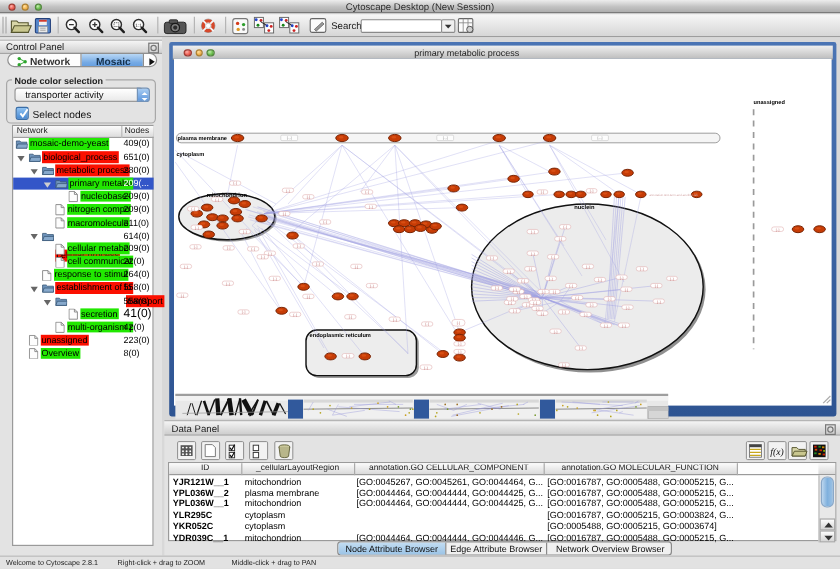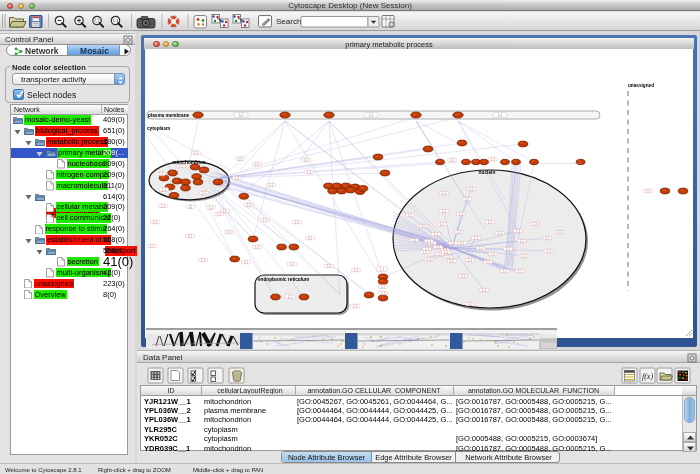--- a/index.html
+++ b/index.html
@@ -241,21 +241,21 @@
       <path d="M0.5 7.5 L0.5 1.5 L3.5 1.5 L4.5 2.5 L9.5 2.5 L9.5 7.5 Z" fill="#6f94bc" stroke="#3c5a7a" stroke-width="0.7"></path>
       <path d="M0.5 7.5 L1.8 4 L10 4 L9.5 7.5 Z" fill="#87a9cc" stroke="#3c5a7a" stroke-width="0.7"></path>
     </svg>
     <div class="abs" style="left:46px;top:141.0px;font-size:7.5px;color:#000;background:#fb1000;line-height:9.5px;padding:0 1px;white-space:nowrap;max-width:54.0px;overflow:hidden;margin-left:48px;">transport</div>
     <div class="abs" style="left:92px;top:141.0px;font-size:7.5px;line-height:9.5px;color:#000;">558(0)</div>
     <svg class="abs" style="left:46px;top:152.1px;" width="8" height="9.5" viewBox="0 0 8 9.5">
       <path d="M0.5 0.5 L5 0.5 L7.5 3 L7.5 9 L0.5 9 Z" fill="#fdfdfd" stroke="#8a8a8a" stroke-width="0.8"></path>
       <path d="M5 0.5 L5 3 L7.5 3" fill="none" stroke="#8a8a8a" stroke-width="0.8"></path>
     </svg>
     <div class="abs" style="left:55.5px;top:151.8px;font-size:7.5px;color:#000;background:#21e800;line-height:9.5px;padding:0 1px;white-space:nowrap;max-width:44.5px;overflow:hidden;">secretion</div>
-    <div class="abs" style="left:92px;top:151.8px;font-size:13px;line-height:9.5px;color:#000;">41(0)</div>
+    <div class="abs" style="left:92px;top:151.8px;font-size:10px;line-height:9.5px;color:#000;">41(0)</div>
     <svg class="abs" style="left:35px;top:163.0px;" width="8" height="9.5" viewBox="0 0 8 9.5">
       <path d="M0.5 0.5 L5 0.5 L7.5 3 L7.5 9 L0.5 9 Z" fill="#fdfdfd" stroke="#8a8a8a" stroke-width="0.8"></path>
       <path d="M5 0.5 L5 3 L7.5 3" fill="none" stroke="#8a8a8a" stroke-width="0.8"></path>
     </svg>
     <div class="abs" style="left:44.5px;top:162.7px;font-size:7.5px;color:#000;background:#21e800;line-height:9.5px;padding:0 1px;white-space:nowrap;max-width:55.5px;overflow:hidden;">multi-organism pro</div>
     <div class="abs" style="left:92px;top:162.7px;font-size:7.5px;line-height:9.5px;color:#000;">42(0)</div>
     <svg class="abs" style="left:13px;top:173.9px;" width="8" height="9.5" viewBox="0 0 8 9.5">
       <path d="M0.5 0.5 L5 0.5 L7.5 3 L7.5 9 L0.5 9 Z" fill="#fdfdfd" stroke="#8a8a8a" stroke-width="0.8"></path>
       <path d="M5 0.5 L5 3 L7.5 3" fill="none" stroke="#8a8a8a" stroke-width="0.8"></path>
     </svg>
@@ -866,42 +866,44 @@
     <div class="abs" style="left:3px;top:19.9px;font-size:7.5px;font-weight:bold;color:#000;white-space:nowrap;">YPL036W__2</div>
     <div class="abs" style="left:63px;top:19.9px;font-size:7.5px;color:#000;white-space:nowrap;">plasma membrane</div>
     <div class="abs" style="left:156px;top:19.9px;font-size:7.5px;color:#000;white-space:nowrap;">[GO:0044464, GO:0044444, GO:0044425, G...</div>
     <div class="abs" style="left:315px;top:19.9px;font-size:7.5px;color:#000;white-space:nowrap;">[GO:0016787, GO:0005488, GO:0005215, G...</div>
     <div class="abs" style="left:3px;top:29.3px;font-size:7.5px;font-weight:bold;color:#000;white-space:nowrap;">YPL036W__1</div>
     <div class="abs" style="left:63px;top:29.3px;font-size:7.5px;color:#000;white-space:nowrap;">mitochondrion</div>
     <div class="abs" style="left:156px;top:29.3px;font-size:7.5px;color:#000;white-space:nowrap;">[GO:0044464, GO:0044444, GO:0044425, G...</div>
     <div class="abs" style="left:315px;top:29.3px;font-size:7.5px;color:#000;white-space:nowrap;">[GO:0016787, GO:0005488, GO:0005215, G...</div>
     <div class="abs" style="left:3px;top:38.7px;font-size:7.5px;font-weight:bold;color:#000;white-space:nowrap;">YLR295C</div>
     <div class="abs" style="left:63px;top:38.7px;font-size:7.5px;color:#000;white-space:nowrap;">cytoplasm</div>
+    <div class="abs" style="left:315px;top:38.7px;font-size:7.5px;color:#000;white-space:nowrap;">[GO:0016787, GO:0005215, GO:0003824, G...</div>
     <div class="abs" style="left:3px;top:48.1px;font-size:7.5px;font-weight:bold;color:#000;white-space:nowrap;">YKR052C</div>
     <div class="abs" style="left:63px;top:48.1px;font-size:7.5px;color:#000;white-space:nowrap;">cytoplasm</div>
     <div class="abs" style="left:315px;top:48.1px;font-size:7.5px;color:#000;white-space:nowrap;">[GO:0005488, GO:0005215, GO:0003674]</div>
     <div class="abs" style="left:3px;top:57.5px;font-size:7.5px;font-weight:bold;color:#000;white-space:nowrap;">YDR039C__1</div>
     <div class="abs" style="left:63px;top:57.5px;font-size:7.5px;color:#000;white-space:nowrap;">mitochondrion</div>
+    <div class="abs" style="left:156px;top:57.5px;font-size:7.5px;color:#000;white-space:nowrap;">[GO:0044464, GO:0044444, GO:0044446, G...</div>
     <div class="abs" style="left:315px;top:57.5px;font-size:7.5px;color:#000;white-space:nowrap;">[GO:0016787, GO:0005488, GO:0005215, G...</div>
     <div class="abs" style="left:541px;top:9.5px;width:14px;height:56px;background:#e8e8e8;border-left:1px solid #bbb;">
       <div class="abs" style="left:1px;top:1px;width:11px;height:26px;background:linear-gradient(90deg,#bcd6ee,#7fb0dd 50%,#9cc2e4);border:1px solid #8aa8c8;border-radius:5px;"></div>
       <div class="abs" style="left:0;top:36px;width:13px;height:10px;background:linear-gradient(#fdfdfd,#d5d5d5);border:1px solid #aaa;">
         <svg width="11" height="8" viewBox="0 0 11 8" style="position:absolute;left:1px;top:1px;">
           <path d="M2 5.5 L5.5 1.5 L9 5.5 Z" fill="#333"></path>
         </svg>
       </div>
       <div class="abs" style="left:0;top:46px;width:13px;height:10px;background:linear-gradient(#fdfdfd,#d5d5d5);border:1px solid #aaa;">
         <svg width="11" height="8" viewBox="0 0 11 8" style="position:absolute;left:1px;top:2px;">
           <path d="M2 1.5 L5.5 5.5 L9 1.5 Z" fill="#333"></path>
         </svg>
       </div>
     </div>
   </div>
 <div class="abs" style="left:281px;top:451px;width:279px;height:11.5px;border:1px solid #8a8a8a;border-radius:3px;background:#f0f0f0;overflow:hidden;">
  <div class="abs" style="left:0;top:0;width:90px;height:11.5px;background:linear-gradient(#c3ddf2,#94bfe4);border-right:1px solid #8a8a8a;text-align:center;font-size:7.5px;color:#111;padding-top:1px;">Node Attribute Browser</div>
  <div class="abs" style="left:90px;top:0;width:84px;height:11.5px;border-right:1px solid #8a8a8a;text-align:center;font-size:7.5px;color:#111;padding-top:1px;">Edge Attribute Browser</div>
- <div class="abs" style="left:174px;top:0;width:105px;height:11.5px;text-align:center;font-size:7.5px;color:#111;padding-top:1px;">Network Attribute Browser</div>
+ <div class="abs" style="left:174px;top:0;width:105px;height:11.5px;text-align:center;font-size:7.5px;color:#111;padding-top:1px;">Network Overview Browser</div>
 </div>
 
 <div class="abs" style="left:0;top:463px;width:700px;height:11px;background:#e2e2e2;border-top:1px solid #bcbcbc;">
  <div class="abs" style="left:5px;top:2.5px;font-size:6px;color:#222;">Welcome to Cytoscape 2.8.1</div>
  <div class="abs" style="left:98px;top:2.5px;font-size:6px;color:#222;">Right-click + drag to ZOOM</div>
  <div class="abs" style="left:193px;top:2.5px;font-size:6px;color:#222;">Middle-click + drag to PAN</div>
 </div>
 </body></html>

